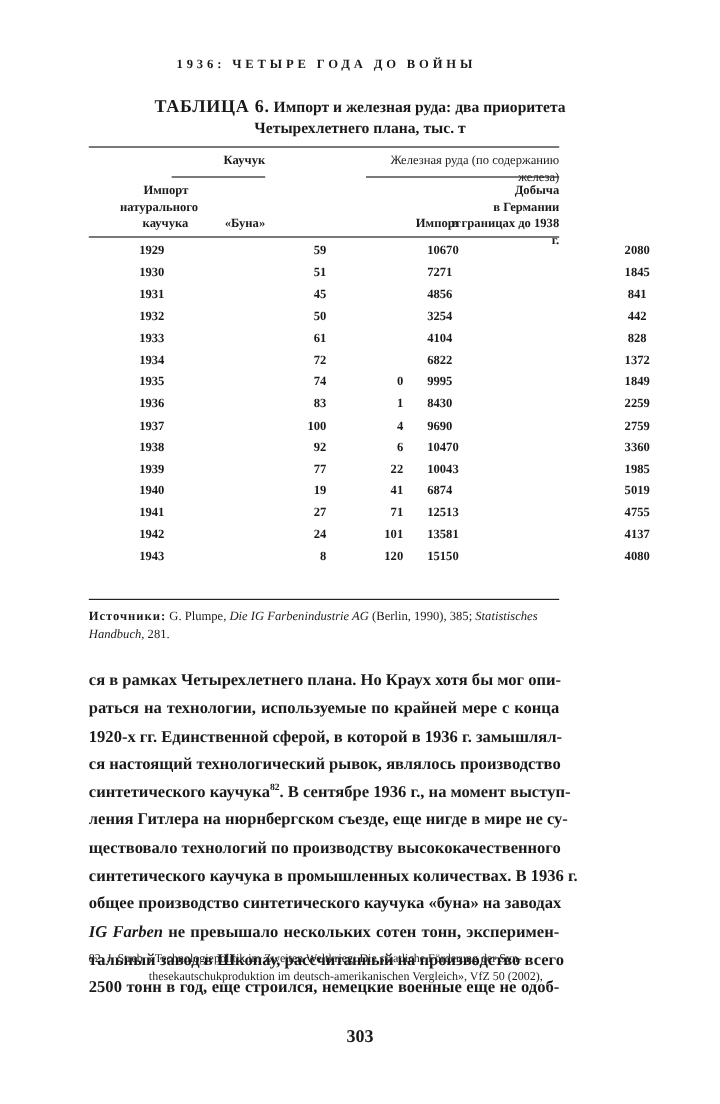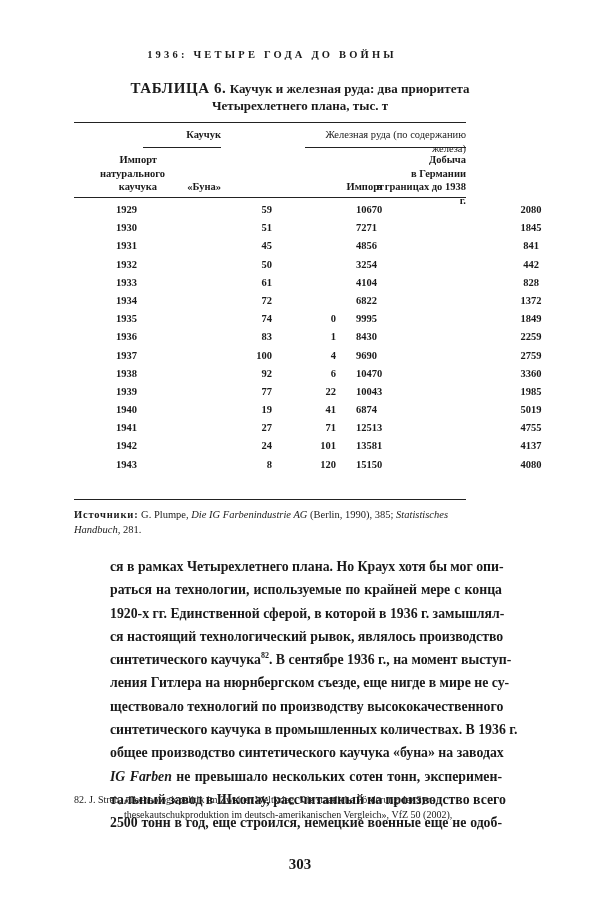--- a/index.html
+++ b/index.html
@@ -16,37 +16,37 @@
     .row { position: relative; height: 18.2px; font-size: 10.5px; font-weight: bold; }
     .row span { position: absolute; top: 2px; }
     .c-year { left: 0; }
     .c-rub { right: 0; width: 60px; text-align: right; left: 96px; }
     .c-buna { left: 160px; width: 60px; text-align: right; }
     .c-imp { left: 240px; width: 70px; }
     .c-dob { left: 380px; width: 70px; text-align: center; font-family: Liberation Serif, serif; }
     .source { position: absolute; top: 507px; left: 74px; width: 392px; font-size: 10.5px; line-height: 15px; }
     .source .sc { font-weight: bold; letter-spacing: 0.8px; }
     .body-text { position: absolute; top: 555px; left: 74px; width: 392px; font-size: 13.8px;
-      line-height: 23.3px; font-weight: bold; text-align: justify; margin-left: 36px; }
+      line-height: 23.3px; font-weight: bold; text-align: justify; }
     .body-text .line { display: block; text-align: justify; text-align-last: justify; white-space: nowrap; }
     .body-text .line.last { text-align-last: justify; }
     .fnref { font-size: 8px; vertical-align: super; line-height: 0; }
     .footnote { position: absolute; top: 792px; left: 74px; width: 392px; font-size: 10px; line-height: 15px; }
     .footnote .fn-first { display: block; }
     .footnote .fn-cont { display: block; padding-left: 50px; }
     .page-num { position: absolute; top: 856px; left: 0; width: 600px; text-align: center; font-size: 15px; font-weight: bold; }
     i { font-style: italic; }
   </style>
 </head>
 <body>
 
 <div class="running-head">1936: ЧЕТЫРЕ ГОДА ДО ВОЙНЫ</div>
 
 <div class="table-title">
-  <div><span class="lbl">ТАБЛИЦА 6.</span> <span>Каучук и железная руда: два приоритета</span></div>
+  <div><span class="lbl">ТАБЛИЦА 6.</span> <span>Импорт и железная руда: два приоритета</span></div>
   <div>Четырехлетнего плана, тыс. т</div>
 </div>
 
 <div class="rule" style="top:122px; left:74px; width:392px;"></div>
 <div class="rule" style="top:147px; left:143px; width:78px;"></div>
 <div class="rule" style="top:147px; left:305px; width:161px;"></div>
 <div class="rule" style="top:197px; left:74px; width:392px;"></div>
 <div class="rule" style="top:499px; left:74px; width:392px;"></div>
 
 <div class="hdr" style="top:128px; left:160px; width:61px;">Каучук</div>

